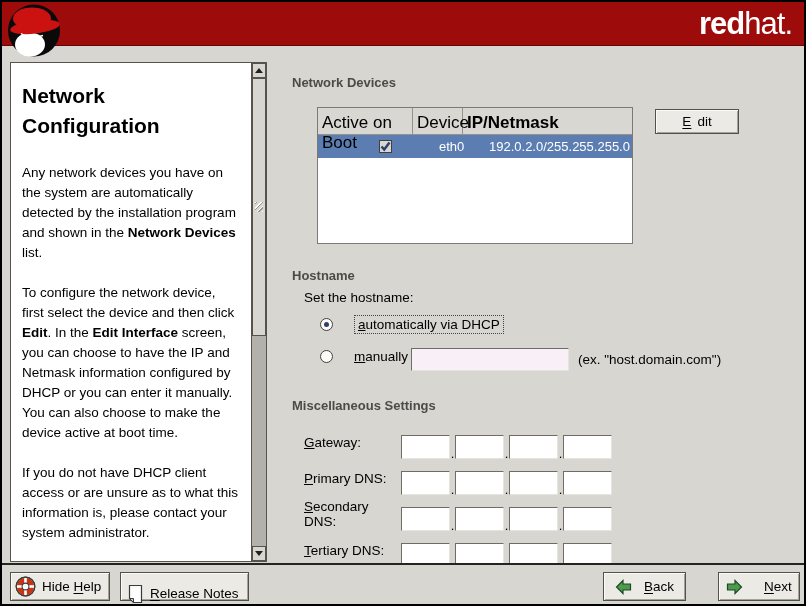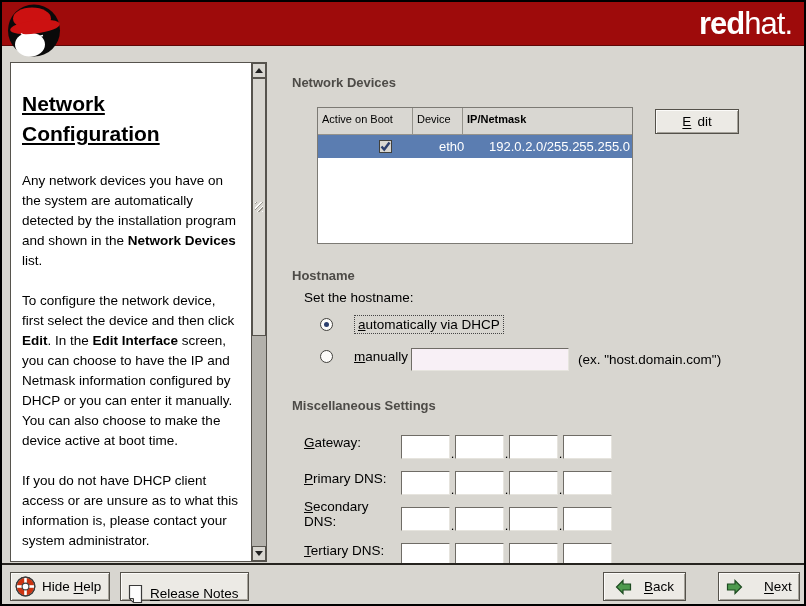--- a/index.html
+++ b/index.html
@@ -11,39 +11,39 @@
   }
   
   .header{position:absolute;top:0;left:0;right:0;height:44px;background:#9e0b0b;border-bottom:1px solid #5f0707;}
   .logo{position:absolute;top:1px;left:5px;width:54px;height:55px;z-index:5;}
   .brand{position:absolute;right:12px;top:4px;font-size:31px;color:#fff;letter-spacing:-1px;line-height:36px;}
   .brand b{font-weight:700;}
   .brand span{font-weight:400;}
   
   .help-panel{position:absolute;left:8px;top:60px;width:257px;height:500px;background:#fff;border:1px solid #56534d;}
   .help-content{position:absolute;left:0;top:0;right:15px;bottom:0;overflow:hidden;padding:14px 10px 0 11px;}
-  .help-title{font-size:21px;font-weight:bold;line-height:30px;margin:12px 0 22px 0;max-width:180px;text-decoration:underline;}
+  .help-title{font-size:21px;font-weight:bold;line-height:30px;margin:4px 0 22px 0;max-width:180px;}
   .help-content p{font-size:13.5px;line-height:20px;margin:0 0 20px 0;}
   .help-content p b{font-weight:bold;}
   
   .vscroll{position:absolute;top:0;right:0;bottom:0;width:15px;background:#b3b1ab;border-left:1px solid #56534d;}
   .sb-btn{position:absolute;left:0;right:0;height:15px;background:#d8d6d0;border:1px solid #56534d;display:flex;align-items:center;justify-content:center;}
   .sb-up{top:0;}
   .sb-down{bottom:0;}
   .tri-up{width:0;height:0;border-left:4px solid transparent;border-right:4px solid transparent;border-bottom:5px solid #222;}
   .tri-down{width:0;height:0;border-left:4px solid transparent;border-right:4px solid transparent;border-top:5px solid #222;}
   .sb-thumb{position:absolute;left:0;right:0;top:15px;height:258px;background:#d8d6d0;border:1px solid #56534d;}
   .sb-grip{position:absolute;left:2px;right:2px;top:50%;height:10px;margin-top:-5px;
     background:repeating-linear-gradient(135deg,#fcfbf9 0 1px,#9a978f 1px 2px,transparent 2px 4px);}
   
   .sec-h{position:absolute;font-size:13px;font-weight:bold;color:#4d4b47;}
   
   .dev-table{position:absolute;left:315px;top:105px;width:316px;height:137px;background:#fff;border:1px solid #7c7a74;}
   .t-head{display:flex;height:27px;background:#d9d7d2;border-bottom:1px solid #94928b;}
-  .t-head .cell{font-size:11px;padding:5px 4px 0 4px;border-right:1px solid #94928b;}
+  .t-head .cell{font-size:17px;padding:5px 4px 0 4px;border-right:1px solid #94928b;}
   .t-head .cell:last-child{border-right:none;font-weight:bold;}
   .c1{width:95px;}
   .c2{width:50px;}
   .c3{flex:1;}
   .t-row{display:flex;height:23px;background:#5b7db1;color:#fff;font-size:13px;align-items:center;padding-left:20px;}
   .t-row .cell{overflow:hidden;white-space:nowrap;}
   .t-row .c1{display:flex;justify-content:center;}
   .t-row .c2{padding-left:6px;}
   .t-row .c3{padding-left:6px;}
   .checkbox{width:13px;height:13px;background:#d9d7d2;border:1px solid #41403c;display:flex;align-items:center;justify-content:center;}

